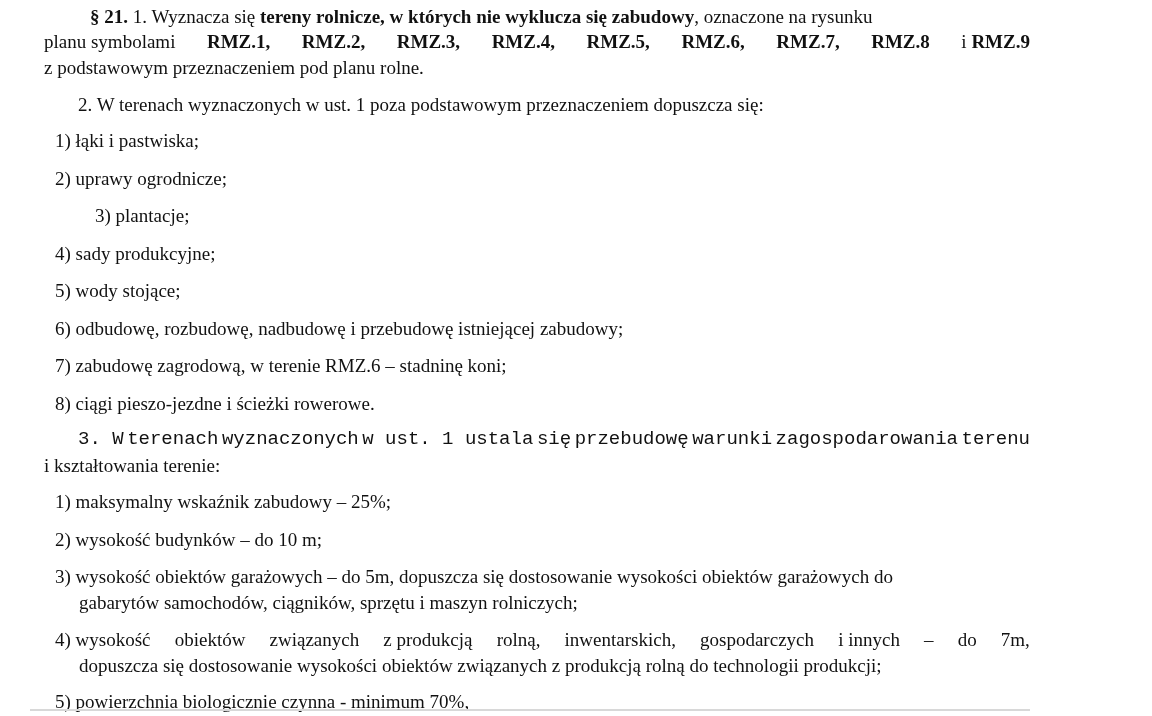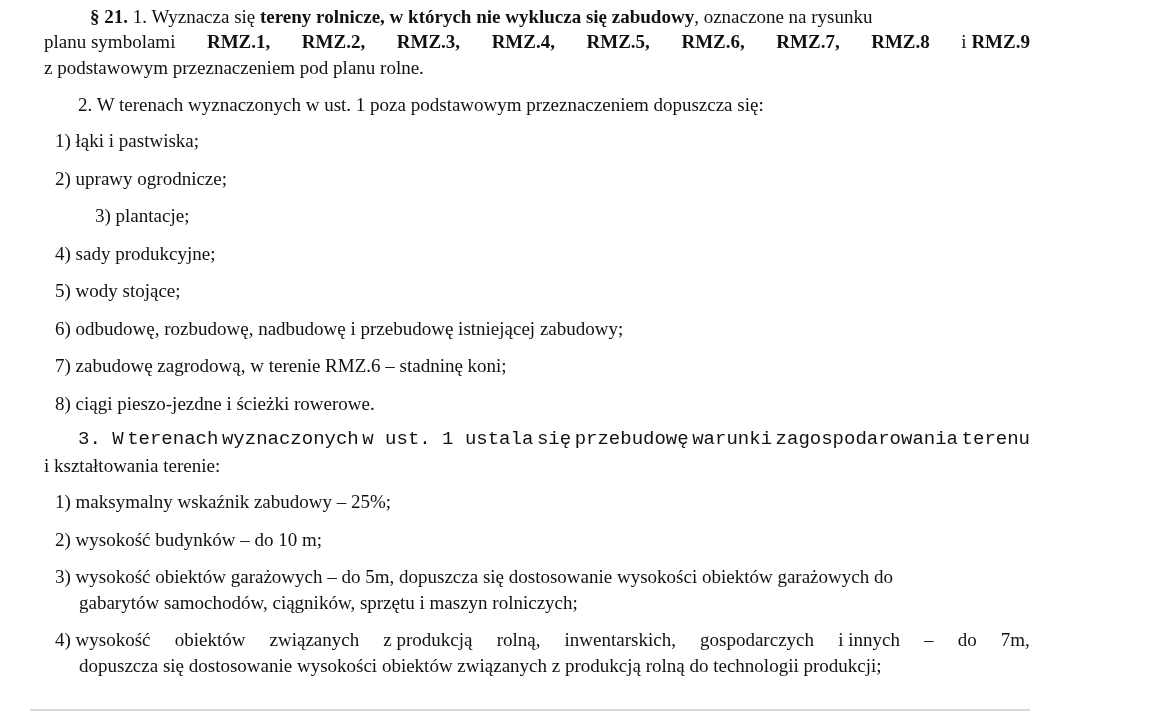--- a/index.html
+++ b/index.html
@@ -69,15 +69,16 @@
     <span>rolną,</span>
     <span>inwentarskich,</span>
     <span>gospodarczych</span>
     <span>i innych</span>
     <span>–</span>
     <span>do</span>
     <span>7m,</span>
   </div>
   <div class="line" style="left:79px; top:655px;">dopuszcza się dostosowanie wysokości obiektów związanych z produkcją rolną do technologii produkcji;</div>
 
+  <div class="line" style="left:55px; top:691px;">5) powierzchnia biologicznie czynna - minimum 70%,</div>
 
   <div class="divider"></div>
 </div>
 
 </body></html>

